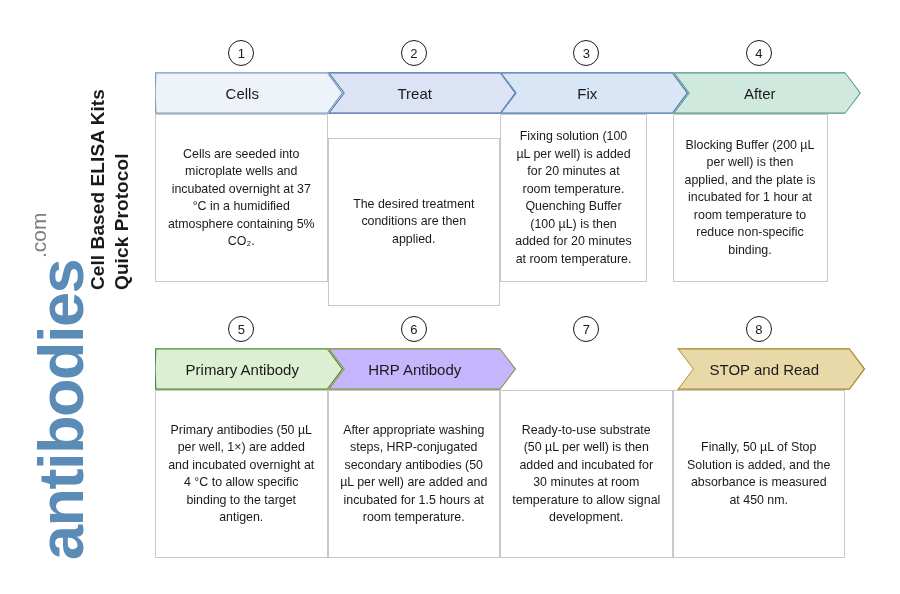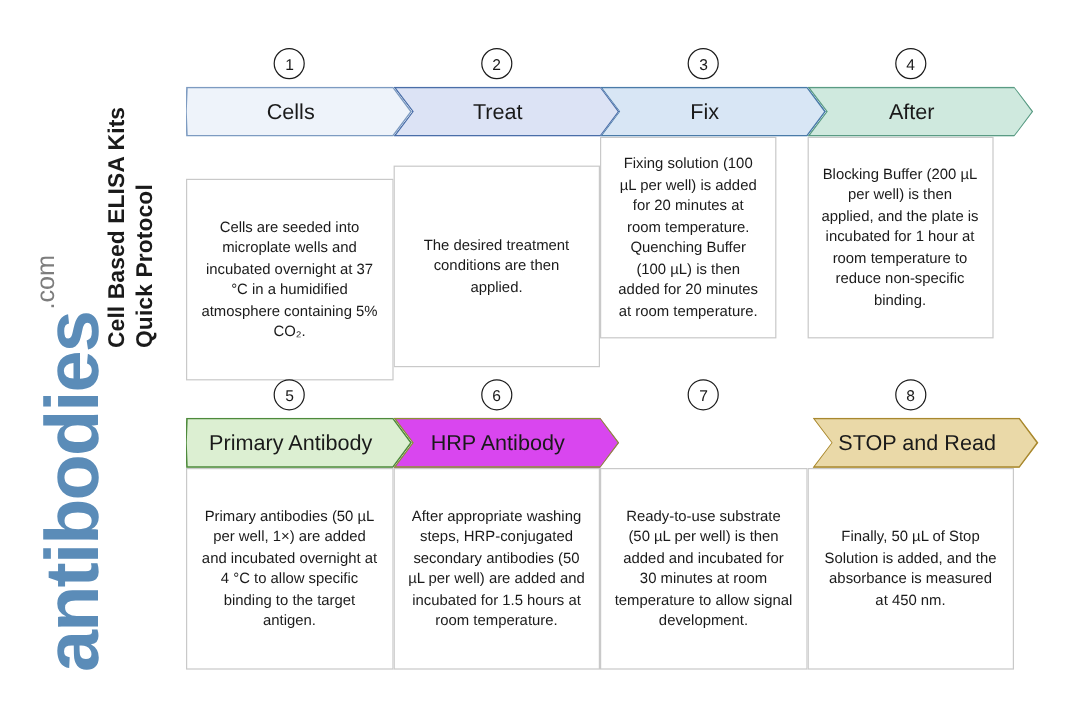--- a/index.html
+++ b/index.html
@@ -68,21 +68,21 @@
     font-size: 13px; color: #1a1a1a;
     top: 6px;
   }
 
   .chevrons { position: relative; height: 42px; }
   .chev {
     position: absolute;
     top: 0;
     height: 42px;
     display: flex; align-items: center; justify-content: center;
-    font-size: 18px;
+    font-size: 15px;
     color: #1a1a1a;
     padding-right: 14px;
   }
   .chev span { position: relative; z-index: 2; }
 
   .bodies { position: relative; height: 168px; }
   .body-cell {
     position: absolute;
     top: 0;
     height: 168px;
@@ -145,21 +145,21 @@
         <span>Fix</span>
       </div>
       <div class="chev" style="left: 517.5px; width: 188.5px; background: rgb(207, 233, 222); z-index: 7; clip-path: polygon(0px 0px, calc(100% - 16px) 0px, 100% 50%, calc(100% - 16px) 100%, 0px 100%, 16px 50%); border-top: none;">
         <svg width="188.5" height="42" style="position: absolute; left: 0px; top: 0px; z-index: 1; pointer-events: none;">
           <polygon points="0.8,0.8 172.5,0.8 187.5,21 172.5,41.2 0.8,41.2 16,21" fill="none" stroke="#5a9b84" stroke-width="1.3"></polygon>
         </svg>
         <span>After</span>
       </div>
     </div>
   <div class="bodies">
-      <div class="body-cell" style="left: 0px; width: 172.5px; margin-top: 35px;">
+      <div class="body-cell" style="left: 0px; width: 172.5px;">
         <p>Cells are seeded into microplate wells and incubated overnight at 37 °C in a humidified atmosphere containing 5% CO₂.</p>
       </div>
       <div class="body-cell" style="left: 172.5px; width: 172.5px; margin-top: 24px;">
         <p>The desired treatment conditions are then applied.</p>
       </div>
       <div class="body-cell" style="left: 345px; width: 147px;">
         <p>Fixing solution (100 µL per well) is added for 20 minutes at room temperature. Quenching Buffer (100 µL) is then added for 20 minutes at room temperature.</p>
       </div>
       <div class="body-cell" style="left: 517.5px; width: 155px;">
         <p>Blocking Buffer (200 µL per well) is then applied, and the plate is incubated for 1 hour at room temperature to reduce non-specific binding.</p>
@@ -182,21 +182,21 @@
         <span>8</span>
       </div>
     </div>
   <div class="chevrons">
       <div class="chev" style="left: 0px; width: 188.5px; background: rgb(220, 239, 210); z-index: 10; clip-path: polygon(0px 0px, calc(100% - 16px) 0px, 100% 50%, calc(100% - 16px) 100%, 0px 100%, 0px 50%); border-top: none;">
         <svg width="188.5" height="42" style="position: absolute; left: 0px; top: 0px; z-index: 1; pointer-events: none;">
           <polygon points="0.8,0.8 172.5,0.8 187.5,21 172.5,41.2 0.8,41.2 0,21" fill="none" stroke="#4e8a3c" stroke-width="1.3"></polygon>
         </svg>
         <span>Primary Antibody</span>
       </div>
-      <div class="chev" style="left: 172.5px; width: 188.5px; background: #d946ef; z-index: 9; clip-path: polygon(0px 0px, calc(100% - 16px) 0px, 100% 50%, calc(100% - 16px) 100%, 0px 100%, 16px 50%); border-top: none;">
+      <div class="chev" style="left: 172.5px; width: 188.5px; background: #c4b5fd; z-index: 9; clip-path: polygon(0px 0px, calc(100% - 16px) 0px, 100% 50%, calc(100% - 16px) 100%, 0px 100%, 16px 50%); border-top: none;">
         <svg width="188.5" height="42" style="position: absolute; left: 0px; top: 0px; z-index: 1; pointer-events: none;">
           <polygon points="0.8,0.8 172.5,0.8 187.5,21 172.5,41.2 0.8,41.2 16,21" fill="none" stroke="#8a9433" stroke-width="1.3"></polygon>
         </svg>
         <span>HRP Antibody</span>
       </div>
       <div class="chev" style="left: 522px; width: 188.5px; background: rgb(234, 217, 168); z-index: 7; clip-path: polygon(0px 0px, calc(100% - 16px) 0px, 100% 50%, calc(100% - 16px) 100%, 0px 100%, 16px 50%); border-top: none;">
         <svg width="188.5" height="42" style="position: absolute; left: 0px; top: 0px; z-index: 1; pointer-events: none;">
           <polygon points="0.8,0.8 172.5,0.8 187.5,21 172.5,41.2 0.8,41.2 16,21" fill="none" stroke="#a8882f" stroke-width="1.3"></polygon>
         </svg>
         <span>STOP and Read</span>

